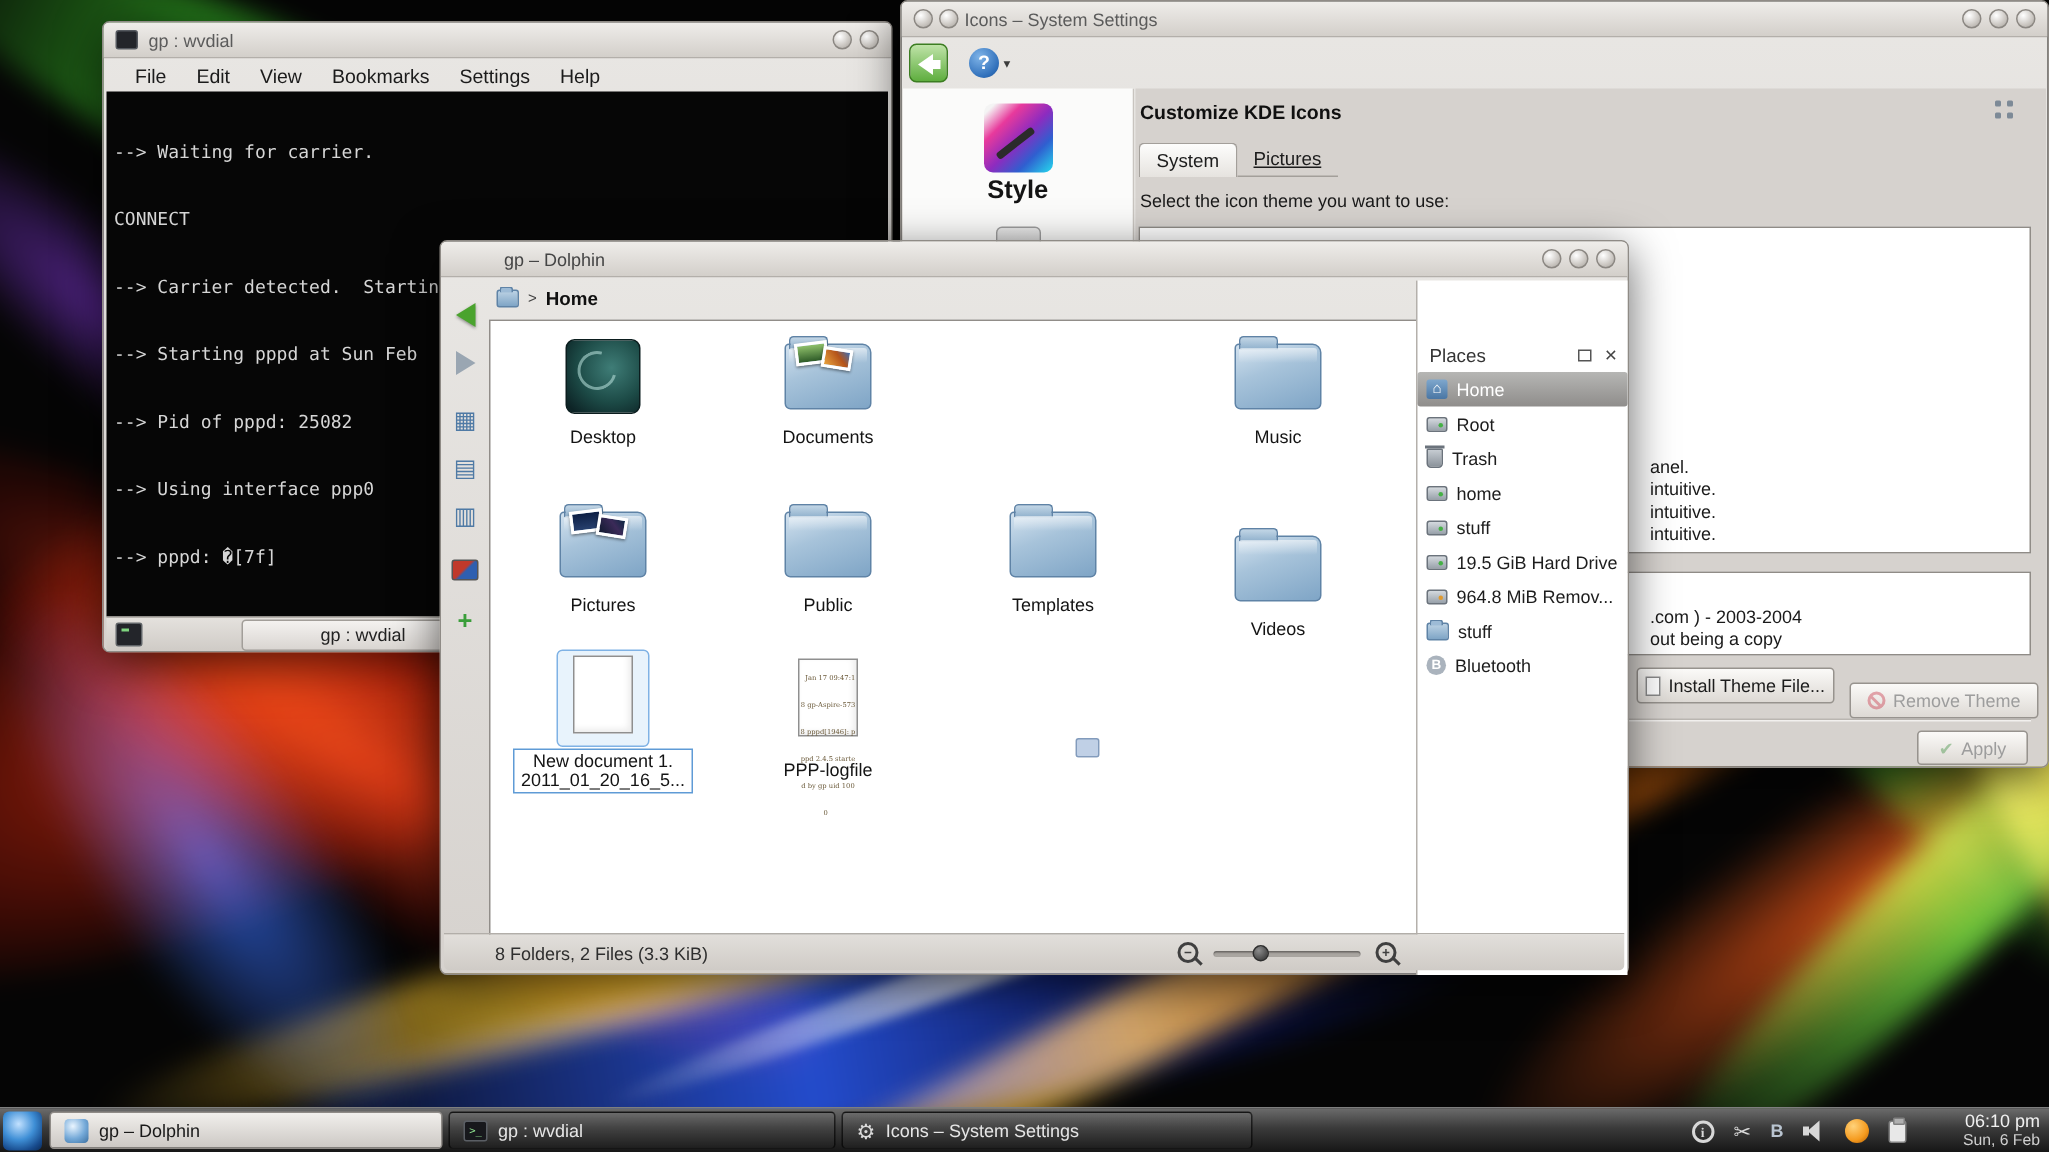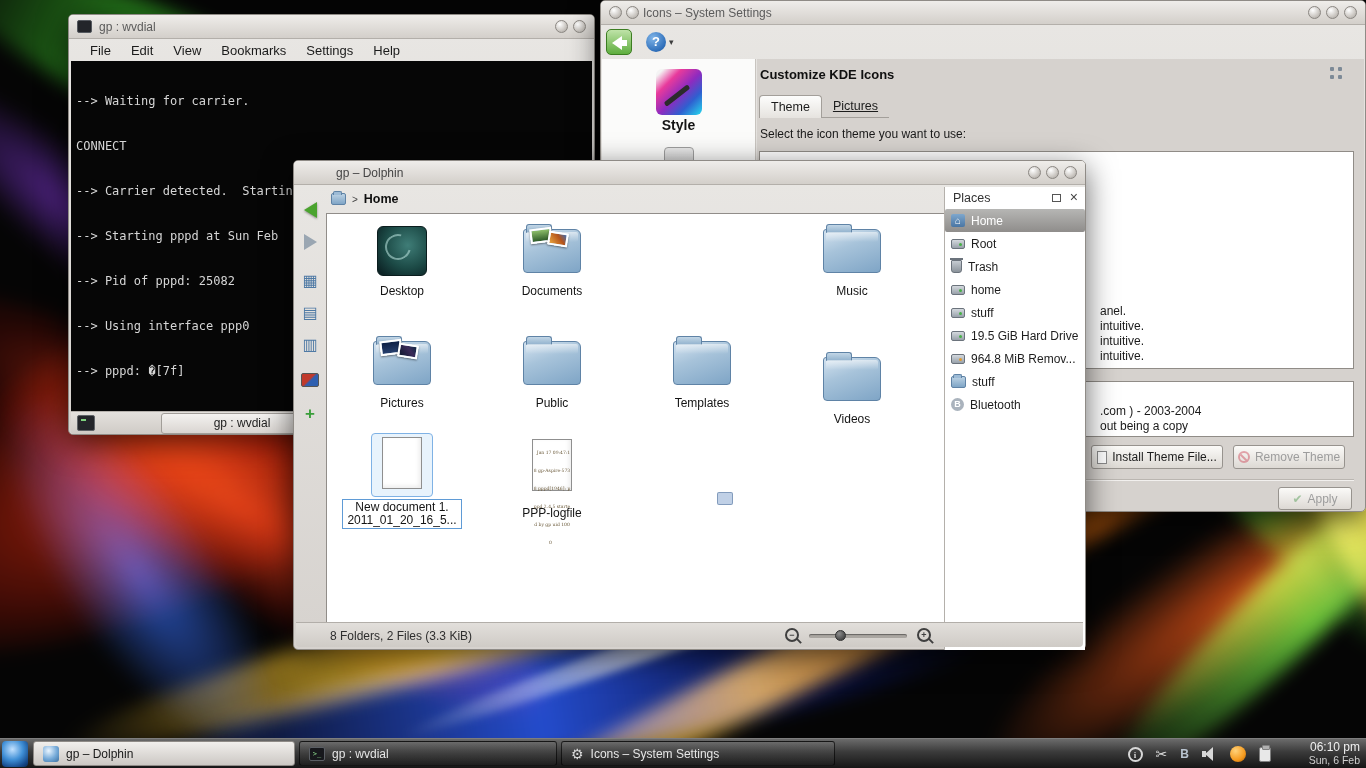--- a/index.html
+++ b/index.html
@@ -80,41 +80,41 @@
   #settings .help-btn { position:absolute; left:45px; top:31px; width:20px; height:20px; border-radius:50%;
          background:radial-gradient(circle at 35% 30%, #7fb4e8, #2f6fba 70%, #1c4c8a);
          color:#fff; font-weight:bold; font-size:13px; text-align:center; line-height:20px; }
   #settings .caret { position:absolute; left:68px; top:36px; font-size:9px; color:#3c3c3c; }
   #settings .sidebar { position:absolute; left:1px; top:58px; width:154px; bottom:1px;
          background:#fbfbfa; border-right:1px solid #c8c4bf; border-radius:0 0 0 4px; }
   .style-icon { width:46px; height:46px; margin:10px auto 2px auto; border-radius:6px; position:relative;
          background:linear-gradient(135deg,#f4f4f4 8%, #e83a9c 28%, #8e2bbf 52%, #2f5fd0 74%, #27c3e8 95%); }
   .style-icon::after { content:""; position:absolute; left:6px; top:24px; width:30px; height:5px;
          background:#2b2b2b; border-radius:2px; transform:rotate(-38deg); }
-  .style-label { text-align:center; font-size:14px; font-weight:bold; color:#141414; }
+  .style-label { text-align:center; font-size:17px; font-weight:bold; color:#141414; }
   .sidebar-partial-icon { width:30px; height:28px; margin:14px auto 0 auto; border-radius:4px;
          background:linear-gradient(#e9e9e9,#b6b6b6); border:1px solid #9a9a9a; position:relative; opacity:.95; }
   .sidebar-partial-icon::after { content:""; position:absolute; right:3px; bottom:3px; width:8px; height:8px;
          background:#c23a2f; border-radius:2px; }
   #settings .content { position:absolute; left:156px; top:58px; right:1px; bottom:1px;
          background:#d6d2ce; border-radius:0 0 4px 0; }
   #settings .heading { position:absolute; left:3px; top:8px; font-size:13px; font-weight:bold; color:#101010; }
   #settings .tabs { position:absolute; left:2px; top:36px; height:23px; display:flex; }
   #settings .tab { height:23px; padding:0 11px; font-size:12.5px; line-height:22px; color:#1c1c1c; }
   #settings .tab.active { background:linear-gradient(#fdfdfc,#e6e3df); border:1px solid #a39f9a;
          border-bottom:none; border-radius:4px 4px 0 0; }
   #settings .tab.inactive { border-bottom:1px solid #a39f9a; text-decoration:underline; }
   #settings .select-label { position:absolute; left:3px; top:68px; font-size:12px; color:#1a1a1a; }
   #settings .listbox { position:absolute; left:2px; right:10px; top:92px; height:218px; background:#fff;
          border:1px solid #908c87; }
   .frag { position:absolute; left:340px; font-size:12px; color:#1a1a1a; white-space:nowrap; }
   #settings .descbox { position:absolute; left:2px; right:10px; top:322px; height:56px; background:#fff;
          border:1px solid #908c87; }
   #settings .btn-install { position:absolute; left:334px; top:386px; width:132px; height:24px; }
-  #settings .btn-remove  { position:absolute; left:476px; top:386px; width:112px; height:24px; }
+  #settings .btn-remove  { position:absolute; left:476px; top:396px; width:126px; height:24px; }
   .doc-ico { width:10px; height:13px; background:#fff; border:1px solid #8a8a8a; }
   .deny-ico { width:12px; height:12px; border:2px solid #c45; border-radius:50%; position:relative; opacity:.45; }
   .deny-ico::after { content:""; position:absolute; left:-1px; top:4px; width:10px; height:2px;
          background:#c45; transform:rotate(45deg); }
   #settings .sep { position:absolute; left:2px; right:10px; top:420px; height:1px; background:#bab6b1;
          box-shadow:0 1px 0 #f2f0ee; }
   #settings .btn-apply { position:absolute; right:12px; top:428px; width:74px; height:23px; }
   .check-ico { color:#5a9e5a; opacity:.5; font-size:12px; }
   .dotgrid { position:absolute; right:20px; top:6px; width:16px; height:16px; }
   .dotgrid::before { content:""; position:absolute; left:2px; top:2px; width:4px; height:4px; border-radius:1px;
@@ -185,21 +185,21 @@
   .mag { position:absolute; top:1px; width:14px; height:14px; border:2px solid #3f3f3f; border-radius:50%;
          font-size:9px; line-height:10px; text-align:center; color:#3f3f3f; font-weight:bold; }
   .mag::after { content:""; position:absolute; width:6px; height:2px; background:#3f3f3f; right:-5px;
          bottom:-2px; transform:rotate(45deg); }
   .zoom-track { position:absolute; left:24px; top:7px; width:98px; height:4px; background:#aaa6a1;
          border-radius:2px; box-shadow:inset 0 1px 1px rgba(0,0,0,.4); }
   .zoom-handle { position:absolute; left:26px; top:-4px; width:11px; height:11px; border-radius:50%;
          background:radial-gradient(circle at 35% 30%, #8d8d8d, #4a4a4a 70%); border:1px solid #2e2e2e; }
   #dolphin .places { position:absolute; left:650px; top:26px; width:141px; height:463px; background:#fff;
          border-left:1px solid #b4b0ab; }
-  .places-header { position:relative; height:22px; }
+  .places-header { position:relative; height:22px;margin-top:39px; }
   .places-title { position:absolute; left:8px; top:4px; font-size:12.5px; color:#333; }
   .float-box { position:absolute; right:24px; top:7px; width:9px; height:8px; border:1px solid #555; }
   .places-close { position:absolute; right:7px; top:2px; font-size:14px; color:#444; }
   .place-row { height:23px; display:flex; align-items:center; gap:6px; padding-left:6px;
          font-size:12px; color:#1d1d1d; white-space:nowrap; overflow:hidden; }
   .place-row.selected { background:linear-gradient(#b6b6b4,#8f8d8b); color:#fff; border-radius:2px; }
   .pi { flex:0 0 auto; }
   .pi-home { width:14px; height:13px; border-radius:2px; background:linear-gradient(#7ea7cd,#4a76a4);
          color:#fff; font-size:10px; line-height:13px; text-align:center; }
   .pi-drive { width:14px; height:10px; background:linear-gradient(#d4d9de,#98a1aa); border:1px solid #6b737c;
@@ -333,21 +333,21 @@
         <div class="style-icon"></div>
         <div class="style-label">Style</div>
       </div>
       <div class="sidebar-partial-icon"></div>
     </div>
 
     <div class="content">
       <div class="heading">Customize KDE Icons</div>
       <div class="dotgrid"></div>
       <div class="tabs">
-        <span class="tab active">Theme</span>
+        <span class="tab active">System</span>
         <span class="tab inactive">Pictures</span>
       </div>
       <div class="select-label">Select the icon theme you want to use:</div>
       <div class="listbox">
         <div class="frag" style="top:152px">anel.</div>
         <div class="frag" style="top:167px">intuitive.</div>
         <div class="frag" style="top:182px">intuitive.</div>
         <div class="frag" style="top:197px">intuitive.</div>
       </div>
       <div class="descbox">

